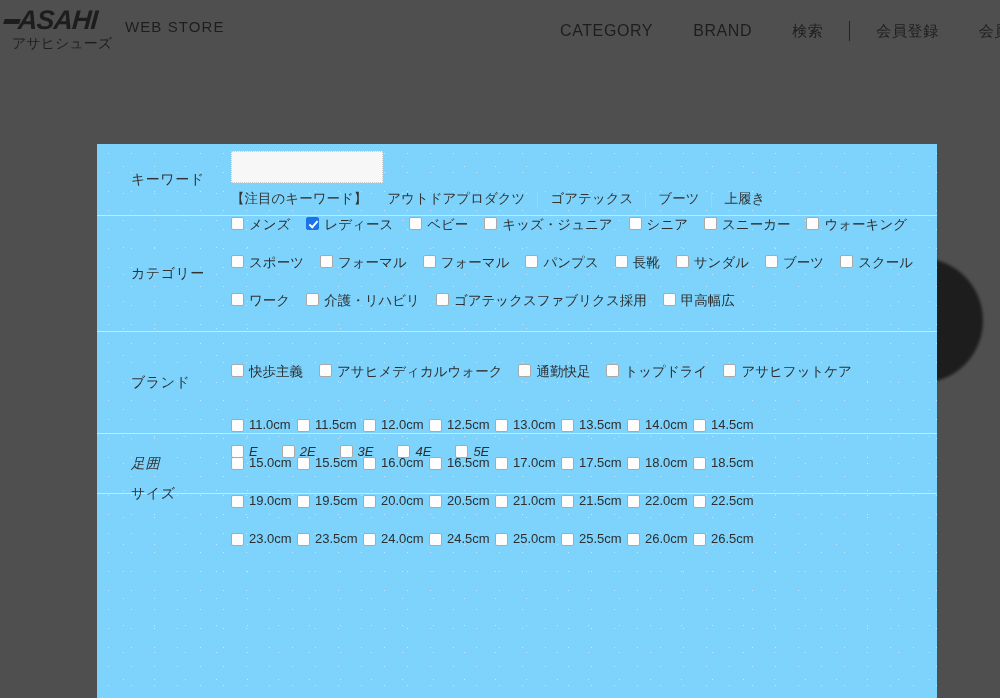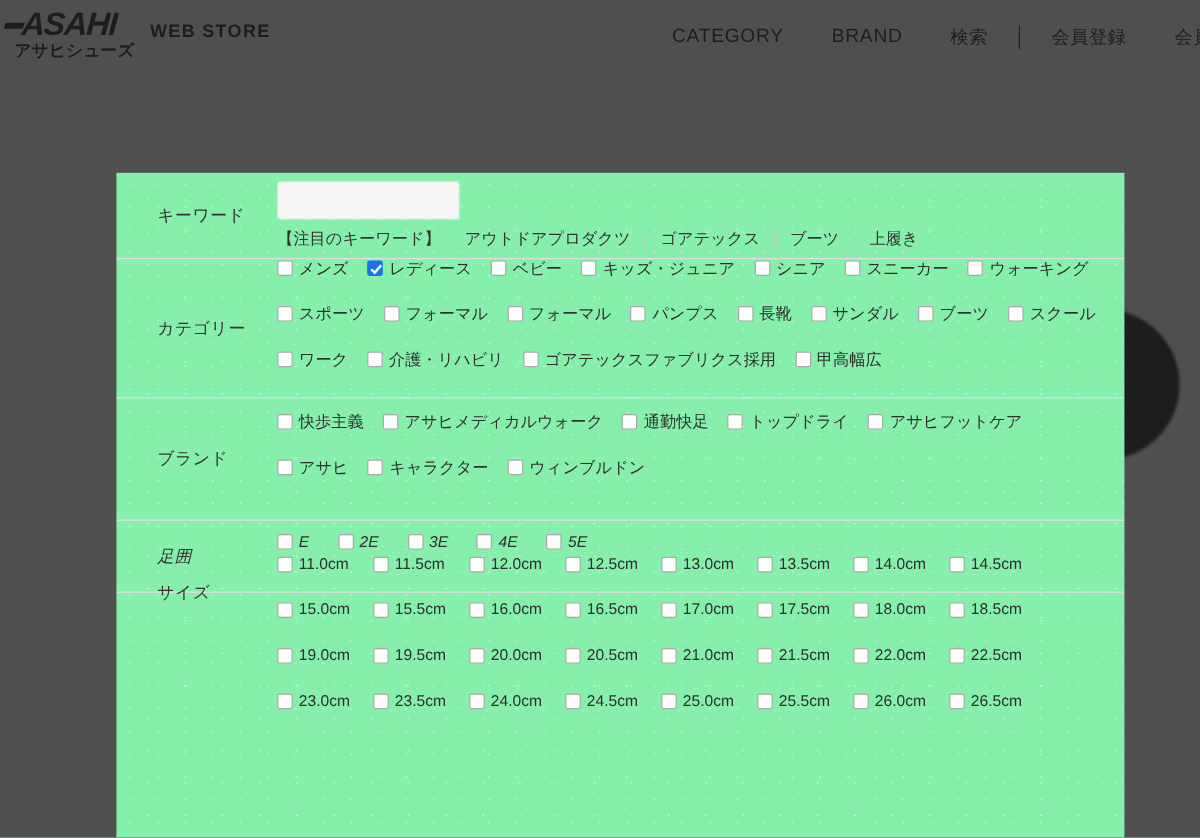--- a/index.html
+++ b/index.html
@@ -52,32 +52,32 @@
   #brand-logo .logo-word:before {
     content: "";
     position: absolute;
     left: -8px; top: 12px;
     width: 16px; height: 5px;
     background: #1b1b22;
     transform: skewX(-14deg);
   }
   #brand-logo .logo-kana {
     font-family: "DejaVu Sans", sans-serif;
-    font-weight: 700;
+    font-weight: 400;
     font-size: 14px;
     letter-spacing: 0px;
     color: #1b1b22;
     line-height: 16px;
     margin-top: 1px;
   }
   #store-label {
     position: absolute;
     left: 125px; top: 18px;
     font-size: 15px;
-    font-weight: 700;
+    font-weight: 400;
     letter-spacing: 1.1px;
     color: #1b1b22;
   }
 
   
   #main-nav {
     position: absolute;
     left: 540px; top: 0;
     height: 62px;
     display: flex;
@@ -114,21 +114,21 @@
     position: absolute;
     inset: 0;
     background: rgba(30,30,30,0.78);
   }
 
   
   #search-modal {
     position: absolute;
     left: 97px; top: 144px;
     width: 840px; height: 554px;
-    background: #86efac;
+    background: #7dd3fc;
     overflow: hidden;
   }
   
   #search-modal:before {
     content: "";
     position: absolute; inset: 0;
     pointer-events: none;
     background-image:
       radial-gradient(#ffffff 0.6px, transparent 0.7px),
       radial-gradient(#ffffff 0.5px, transparent 0.6px);
@@ -227,21 +227,21 @@
   .cb.num .cb-label { font-family: "Liberation Sans", sans-serif; font-size: 13px; }
 
   
   #row-category { height: 116px; }
   #row-brand   { height: 102px; }
   #row-width   { height: 60px; font-style: italic; }
   #row-size    { height: 0; border-bottom: none; flex: 1 1 auto; }
   #row-size .row-label { align-self: center; }
 
   #row-size .cb-line { height: 38px; }
-  #row-size .cb { width: 80px; margin-right: 0; margin-top: 45px; }
+  #row-size .cb { width: 66px; margin-right: 0; }
   #row-width .cb { margin-right: 24px; }
 </style>
 </head>
 <body>
 
 <div id="page-root">
 
   <div id="site-header">
     <div id="brand-logo">
       <div class="logo-word">ASAHI</div>
@@ -389,34 +389,20 @@
           </span>
           <span class="cb">
             <span class="box"></span>
             <span class="cb-label">トップドライ</span>
           </span>
           <span class="cb">
             <span class="box"></span>
             <span class="cb-label">アサヒフットケア</span>
           </span>
         </div>
-        <div class="cb-line">
-          <span class="cb">
-            <span class="box"></span>
-            <span class="cb-label">アサヒ</span>
-          </span>
-          <span class="cb">
-            <span class="box"></span>
-            <span class="cb-label">キャラクター</span>
-          </span>
-          <span class="cb">
-            <span class="box"></span>
-            <span class="cb-label">ウィンブルドン</span>
-          </span>
-        </div>
       </div>
   </div>
 
   <div class="filter-row" id="row-width">
     <div class="row-label">足囲</div>
     <div class="row-body cb-rows">
         <div class="cb-line">
           <span class="cb num">
             <span class="box"></span>
             <span class="cb-label">E</span>

